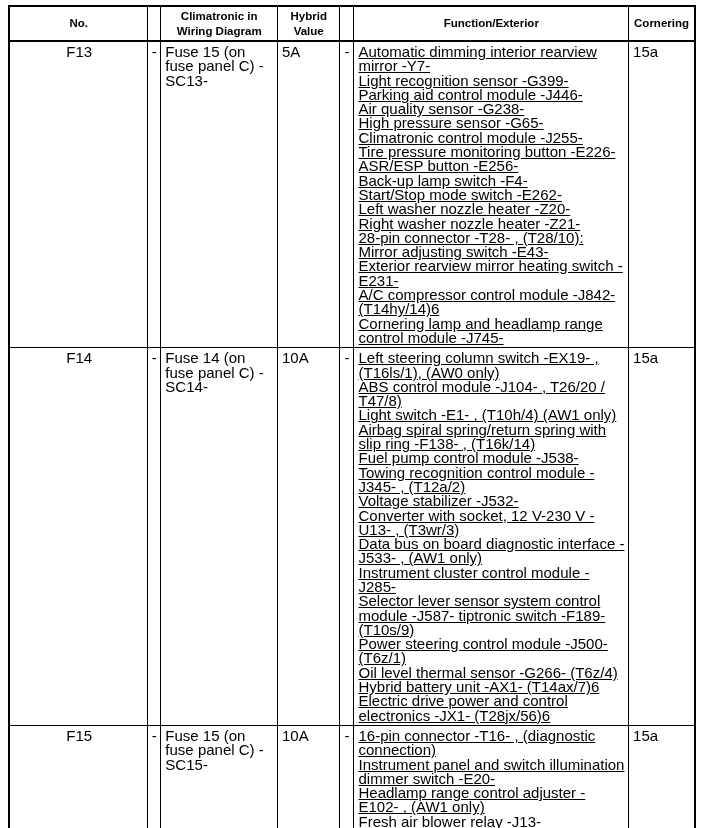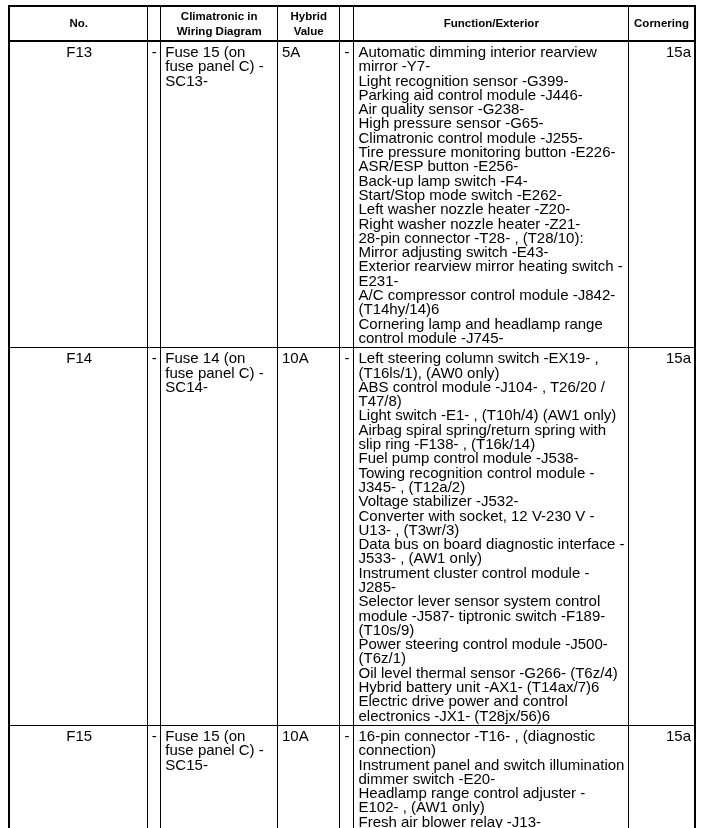--- a/index.html
+++ b/index.html
@@ -50,23 +50,23 @@
     padding: 2px 2px;
   }
   tr.hdr     { height: 33px; }
   tr.row-f13 { height: 255px; }
   tr.row-f14 { height: 287px; margin-top: 16px; }
   tr.row-f15 { height: 197px; }
   tr.row-f16 { height: 44px; }
 
   td.no-cell   { text-align: center; padding-top: 3px; }
   td.dash-cell { text-align: center; padding: 3px 1px; }
-  td.term-cell { text-align: right; padding-top: 3px; }
+  td.term-cell { text-align: left; padding-top: 3px; }
   td.func-cell, td.desig-cell, td.nom-cell { padding-top: 3px; }
-  .multiline   { white-space: pre-line; }
+  .multiline   { white-space: pre-line; text-decoration: underline; }
 </style>
 </head>
 <body>
 
 <div class="page">
   <table class="fuse-table">
     <colgroup>
       <col class="c-no">
         <col class="c-dash1">
         <col class="c-desig">

